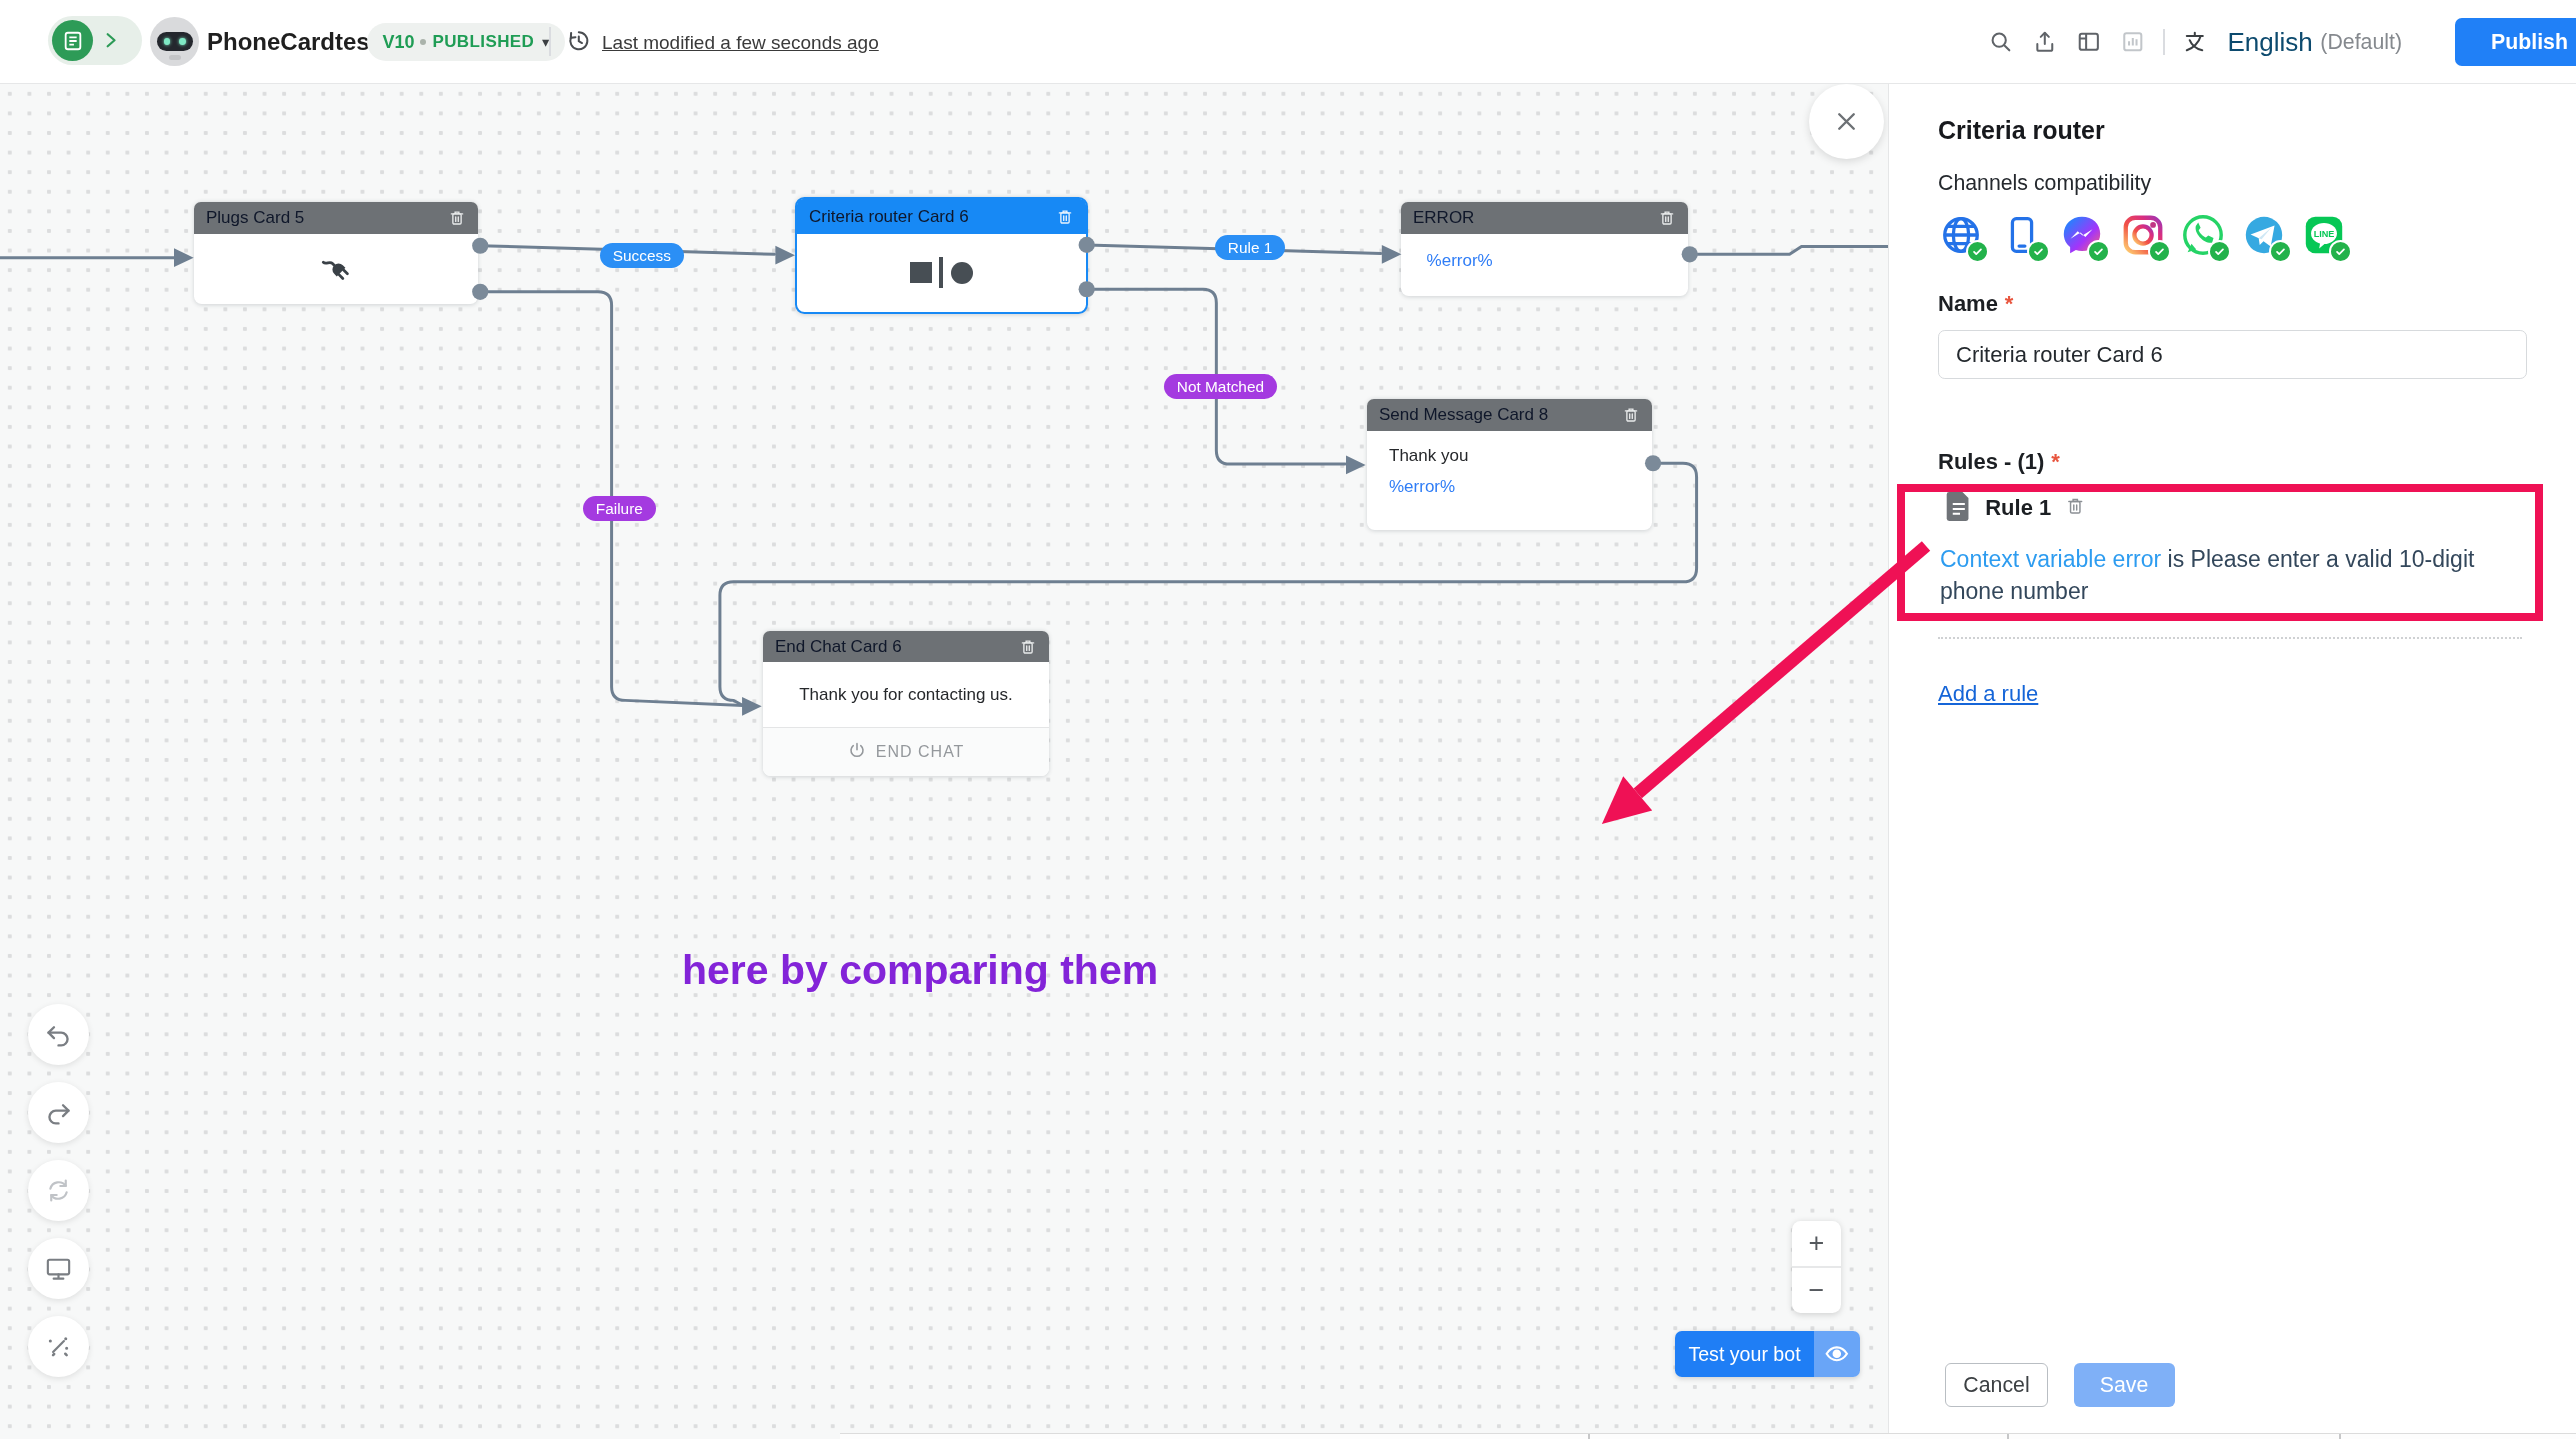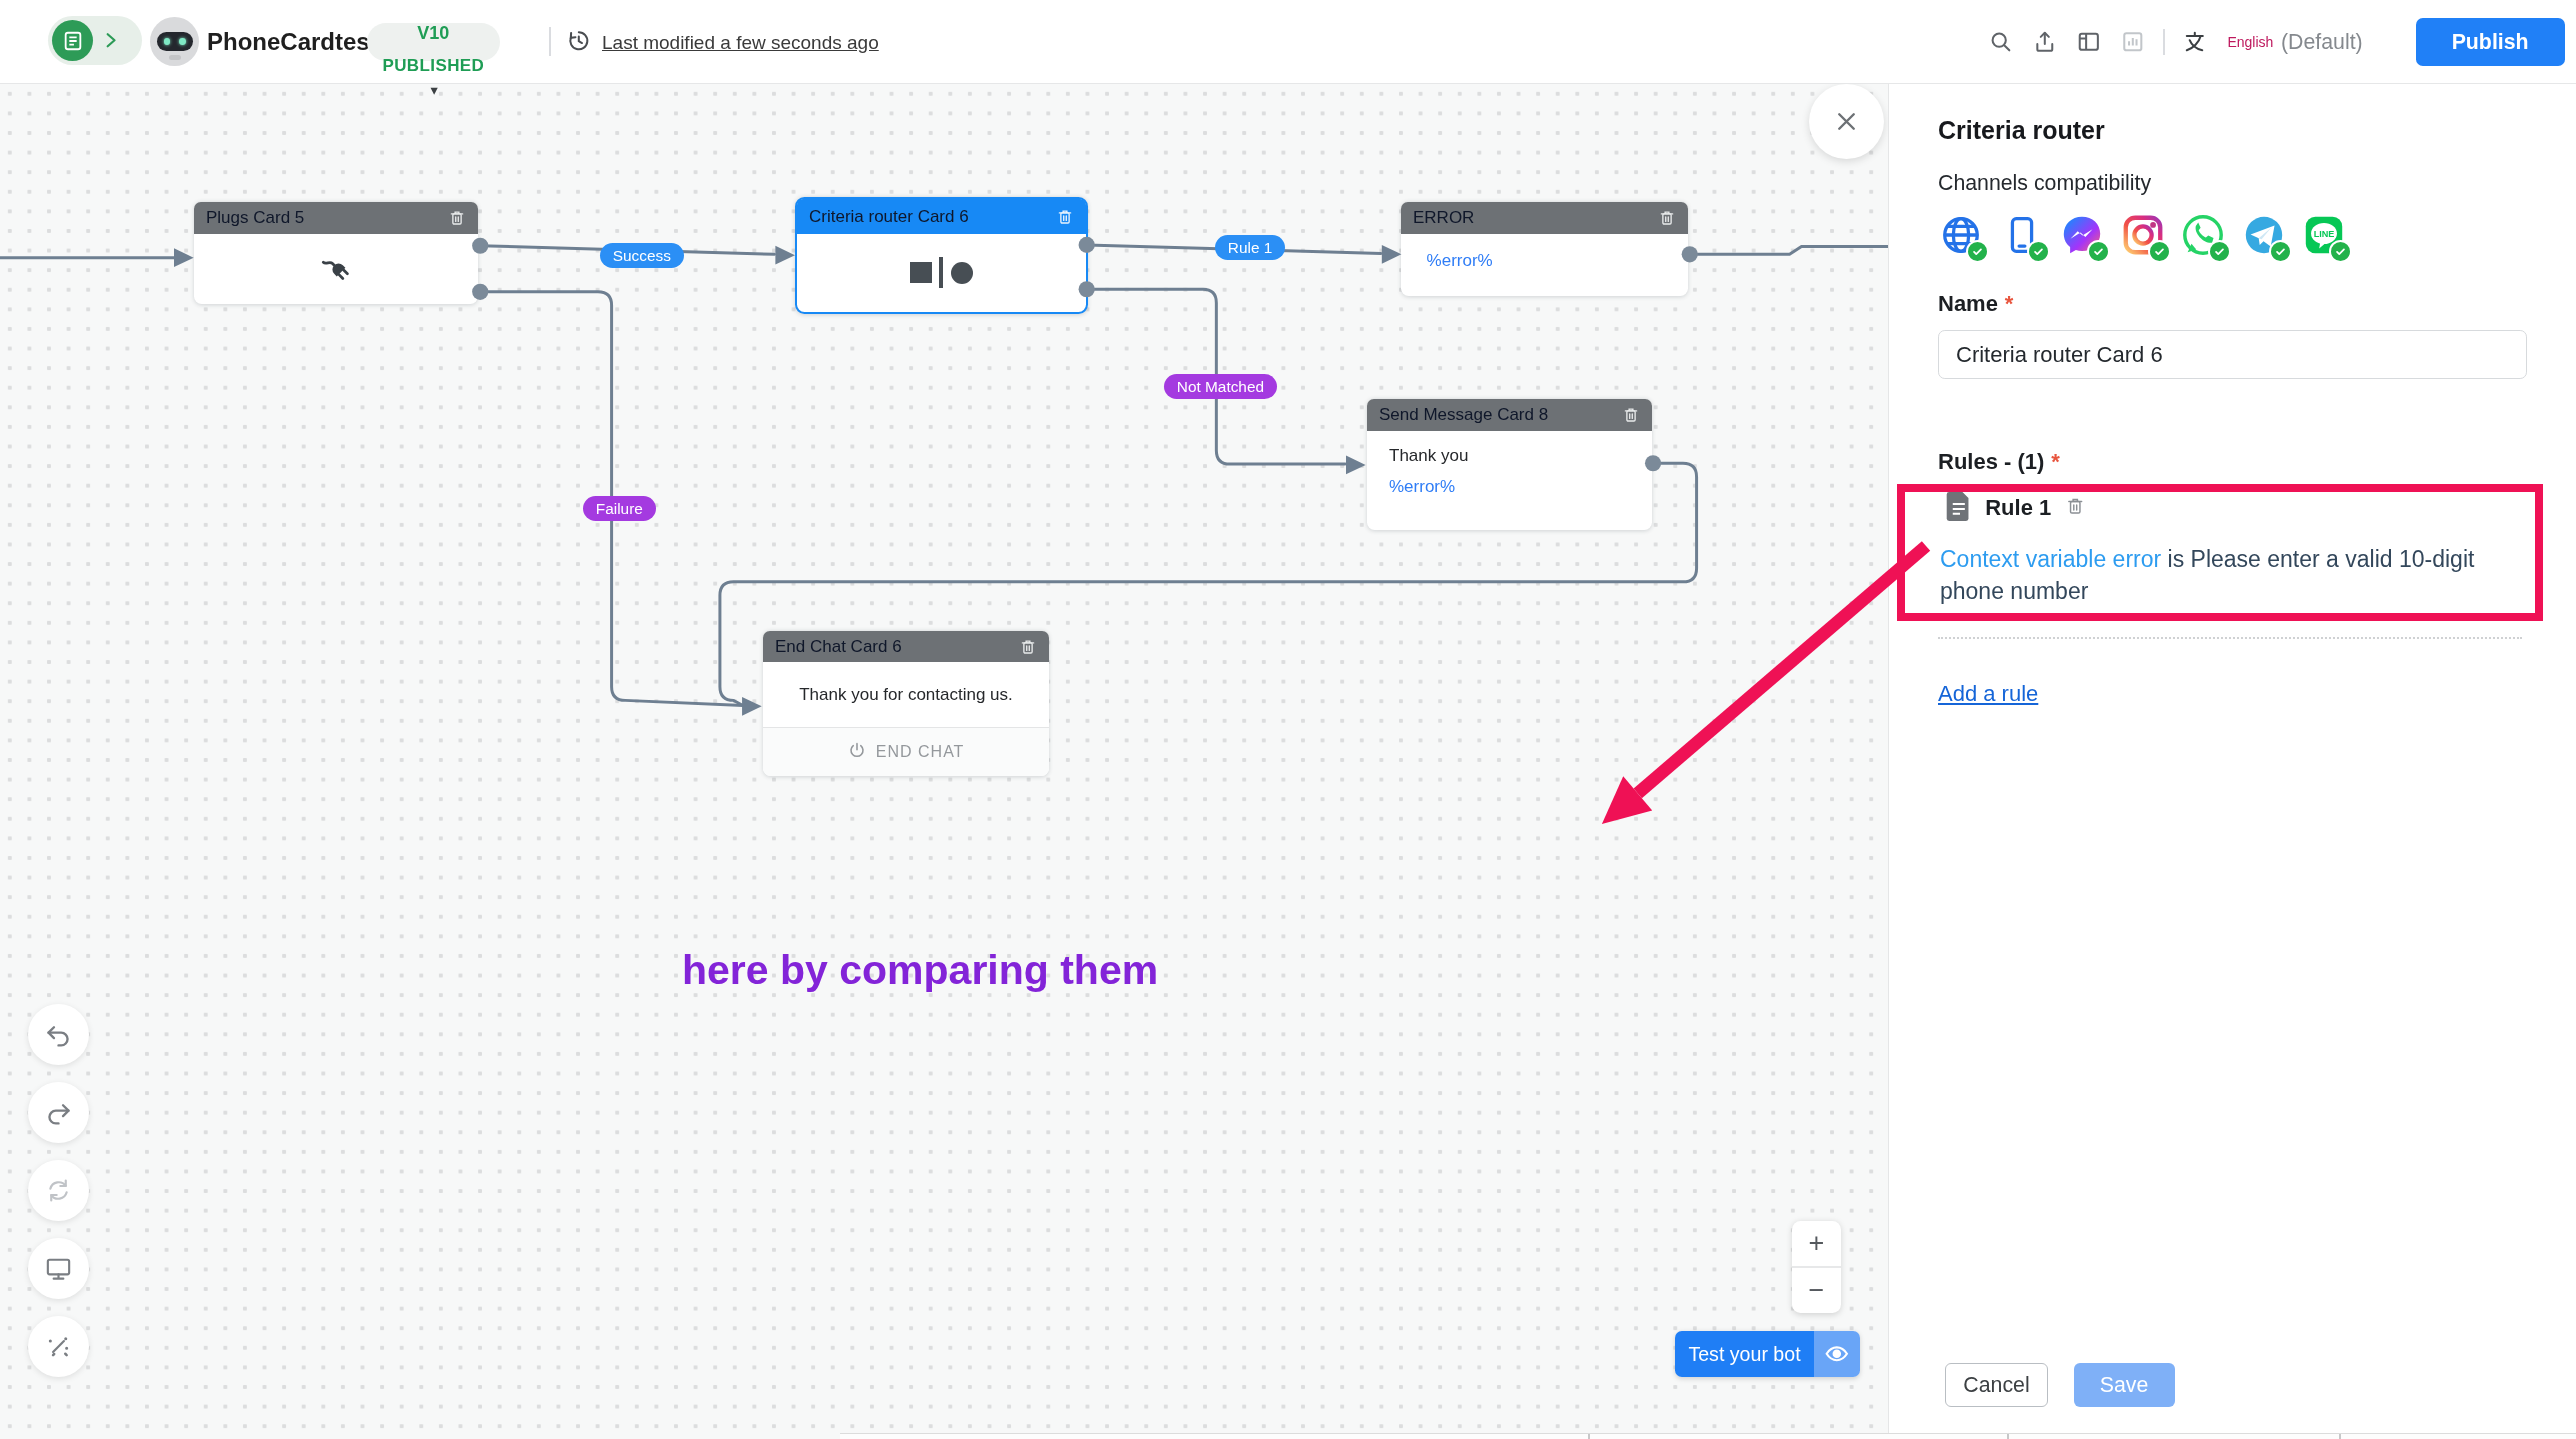--- a/index.html
+++ b/index.html
@@ -15,33 +15,33 @@
                   display:flex; align-items:center; justify-content:center; }
   .brand-chev { margin-left:6.8px; display:flex; }
   .avatar { position:absolute; left:150px; top:17px; width:49px; height:49px; border-radius:50%;
             background:#d9dadc; overflow:hidden; }
   .avatar .visor { position:absolute; left:6.8px; top:15.4px; width:36px; height:19px; border-radius:9.4px; background:#24272d; }
   .avatar .eye { position:absolute; top:6.8px; width:6.8px; height:6.8px; border-radius:50%; background:#7fe8c4; box-shadow:0 0 3.4px #7fe8c4; }
   .avatar .mouth { position:absolute; left:19px; top:38px; width:12px; height:5.1px; border-radius:2.6px; background:#c4c5c7; }
   .bot-title { position:absolute; left:207px; top:0; height:84px; line-height:84px;
                font-size:24px; font-weight:600; color:#1f1f1f; }
   .ver-badge { position:absolute; left:367px; top:23px; height:38px; border-radius:19px; background:#eef1ef;
-               display:inline-flex; align-items:center; padding:0 15.4px; gap:6px; cursor:pointer;flex-direction:column; }
+               display:inline-flex; align-items:center; padding:0 15.4px; gap:6px; cursor:pointer; }
   .ver-badge .v { color:#1f9d55; font-weight:700; font-size:18px; }
   .ver-badge .dot { width:6px; height:6px; border-radius:50%; background:#aab3ab; }
   .ver-badge .st { color:#1f9d55; font-weight:700; font-size:17px; letter-spacing:0.4px; }
   .ver-badge .caret { color:#3c4043; font-size:14.5px; margin-left:1.7px; }
   .hdr-sep { position:absolute; top:27px; width:1.7px; height:29px; background:#dadce0; }
   .hist-ic { position:absolute; left:566px; top:28px; }
   .modified { position:absolute; left:602px; top:32px; font-size:19px; color:#3a3a3a;
               text-decoration:underline; cursor:pointer; }
   .hdr-right { position:absolute; left:1987px; top:0; height:84px; display:flex; align-items:center; gap:17px; }
   .hic { width:27px; height:27px; display:flex; align-items:center; justify-content:center; cursor:pointer; }
   .lang { display:flex; align-items:center; gap:7.7px; margin-left:1.7px; }
-  .lang .en { font-size:14px; color:#be185d; }
+  .lang .en { font-size:26px; color:#0c4a6e; }
   .lang .def { font-size:21.3px; color:#85898e; }
   .publish-btn { margin-left:36px; height:48px; padding:0 36px; background:#2080f7; color:#fff;
                  border:none; border-radius:6.8px; font-size:21.3px; font-weight:600;
                  font-family:"Liberation Sans",sans-serif; cursor:pointer; }
 
   
   .canvas { position:absolute; left:0; top:84px; width:1888px; height:1356px;
             background-color:#f7f8f8;
             background-image:radial-gradient(#dcddde 2px, transparent 2.4px);
             background-size:19.6px 19.6px; z-index:1; }

